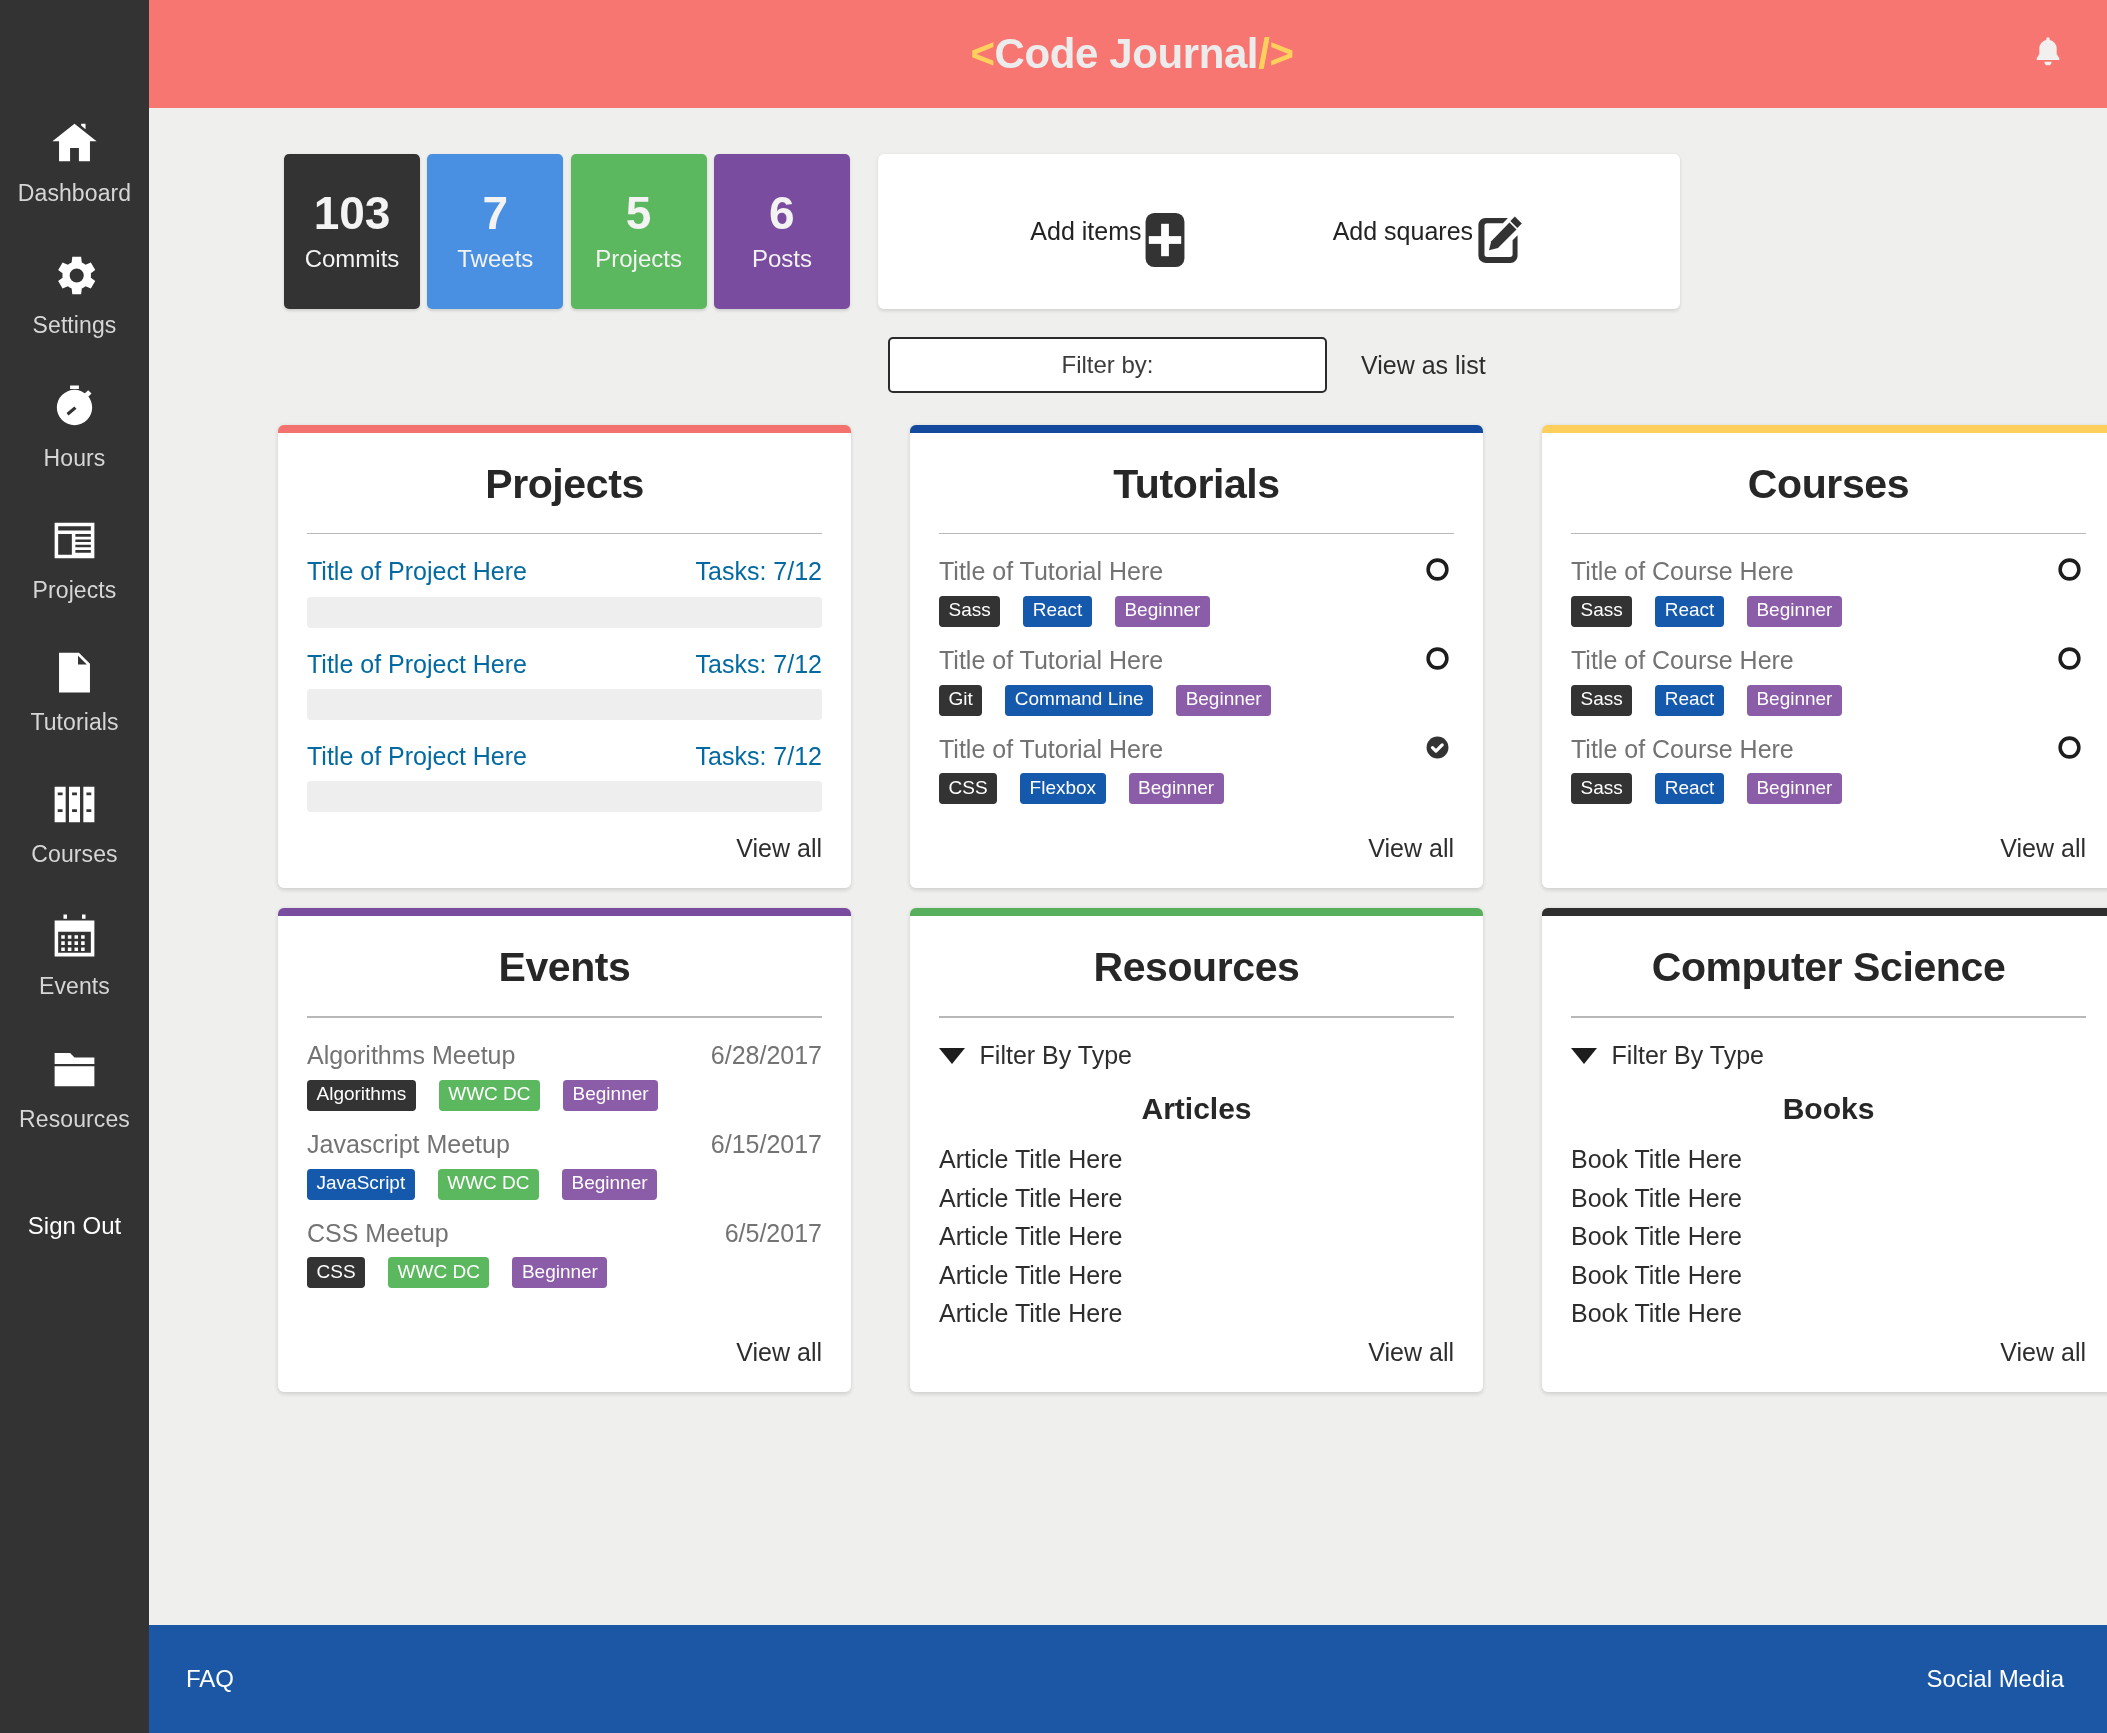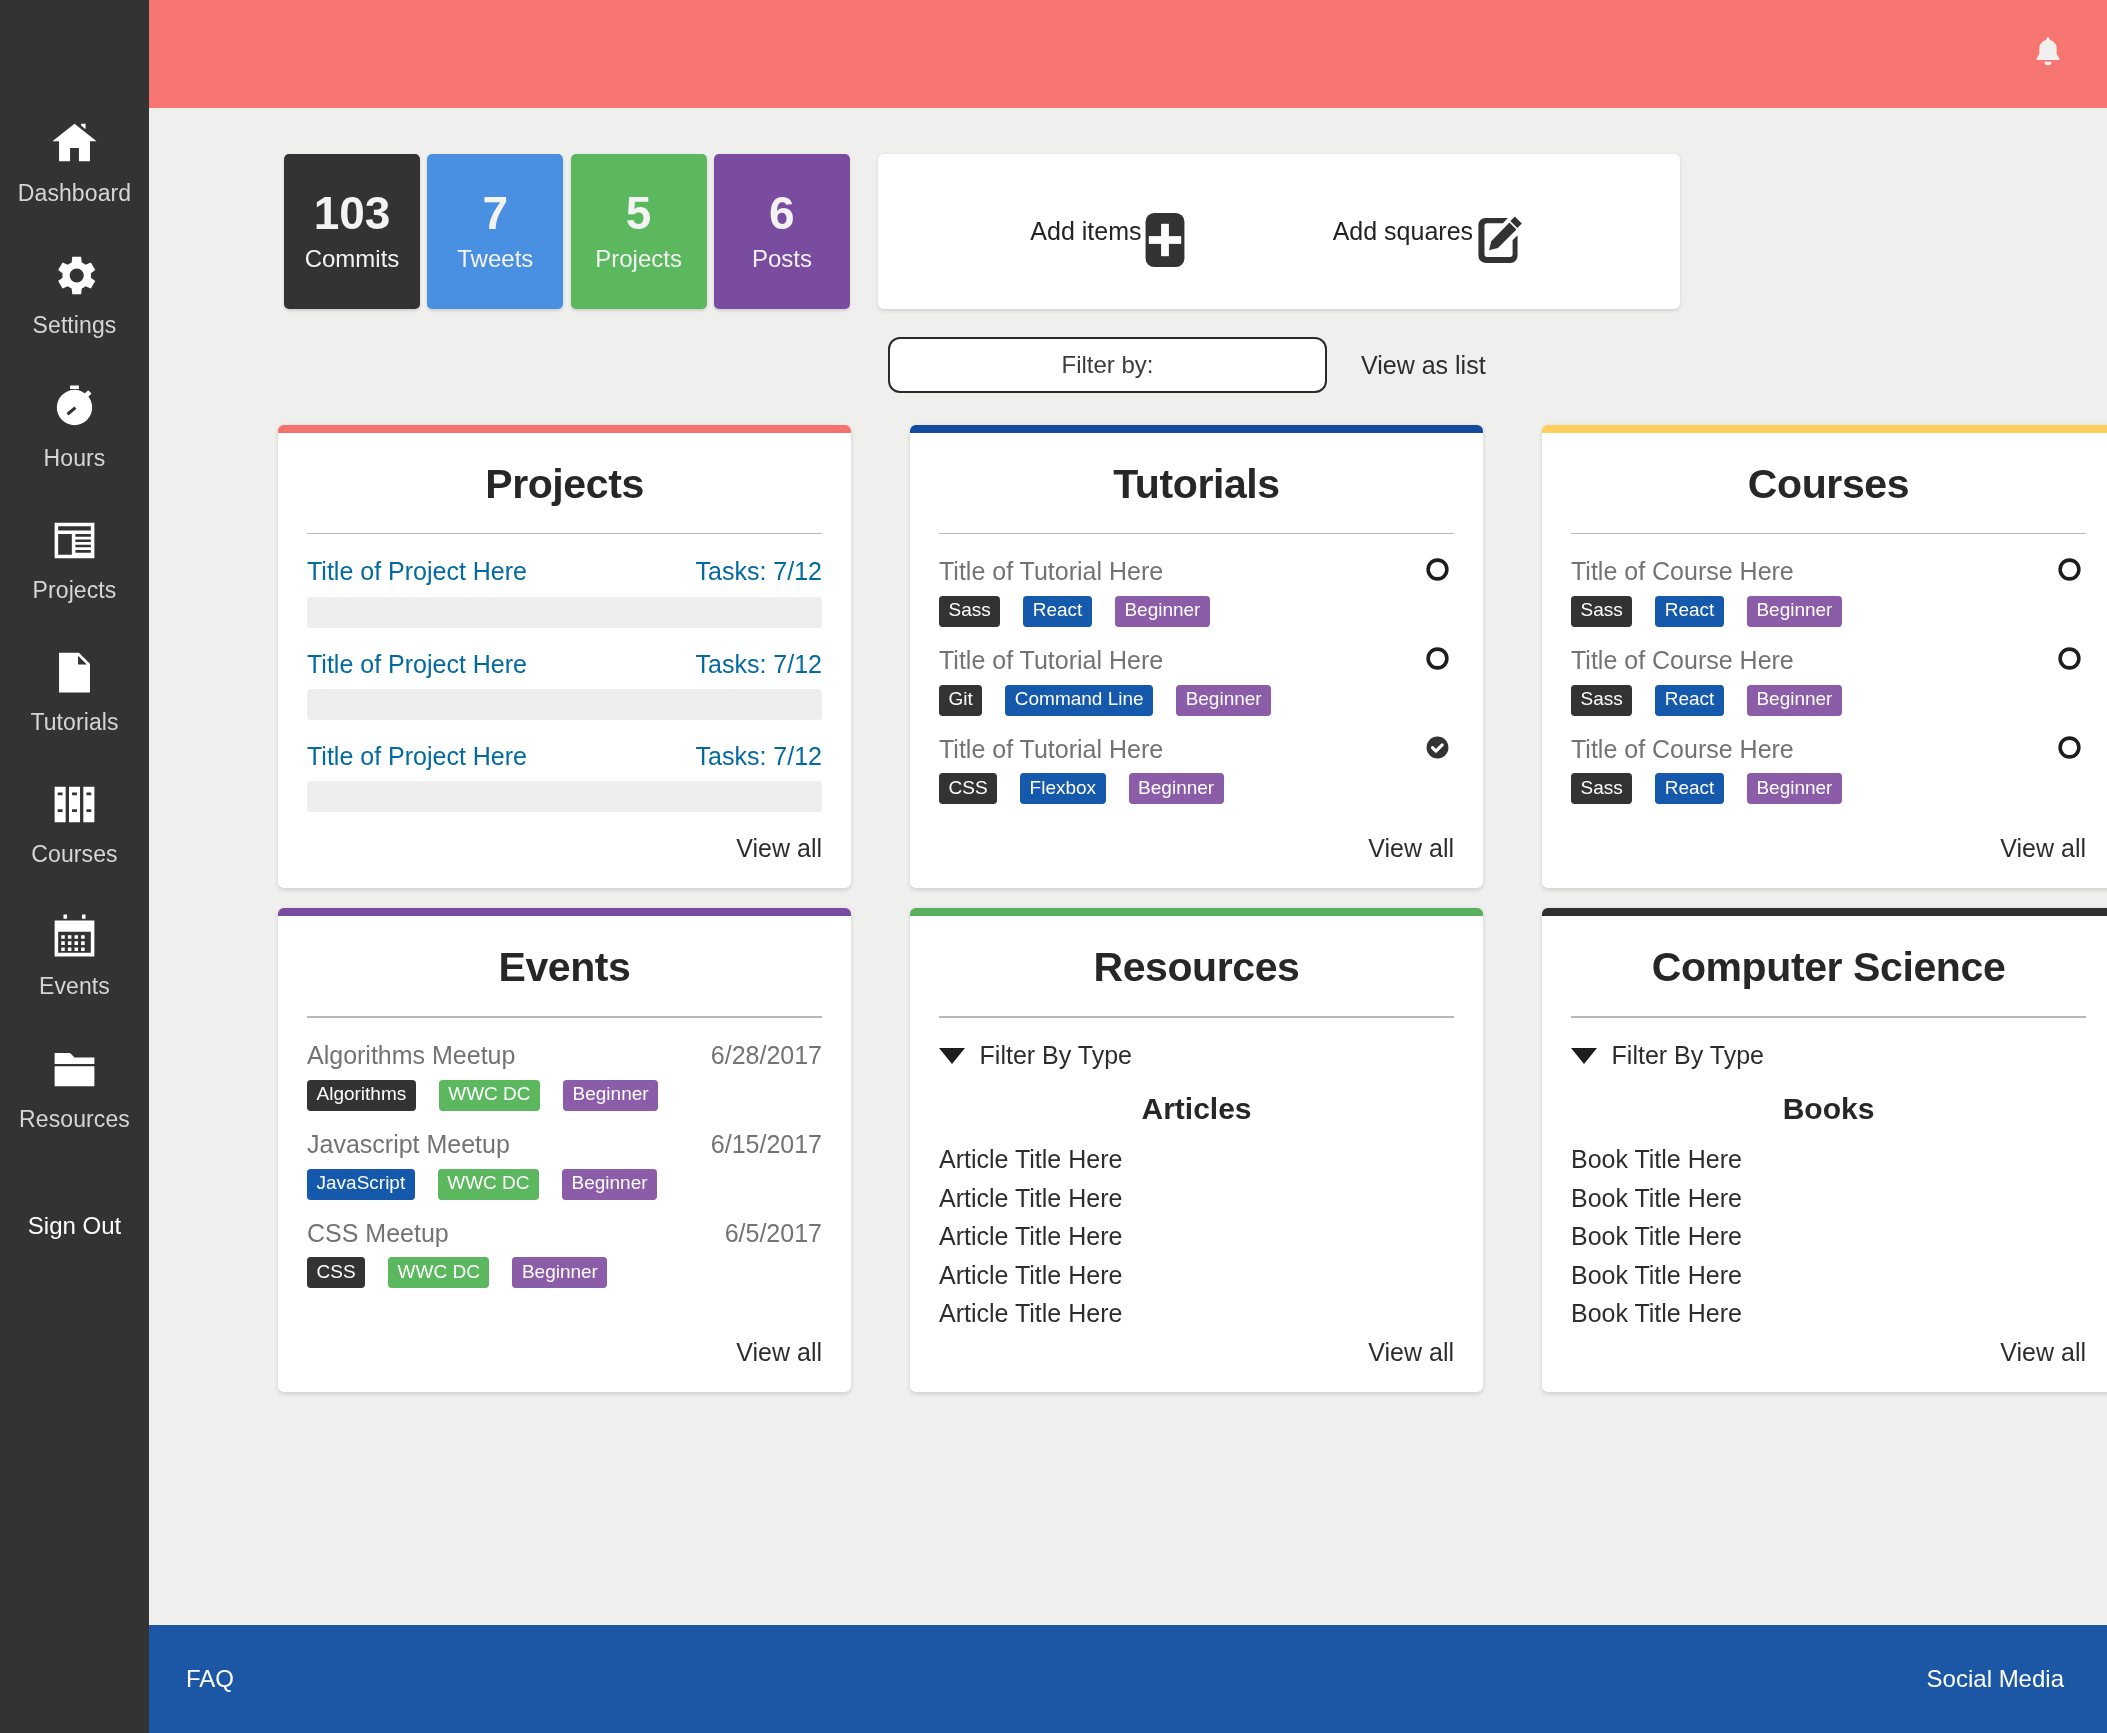--- a/index.html
+++ b/index.html
@@ -74,21 +74,21 @@
   .add-cell-icon { margin-top: 16px; height: 54px; display: flex; align-items: center; }
   .add-cell-icon svg { fill: #333333; }
 
   
   .filter-row {
     display: flex; align-items: center;
     margin-top: 28px; padding-left: 739px;
   }
   .filter-input {
     width: 439px; height: 56px;
-    border: 2.9px solid #2b2b2b; border-radius: 12px; background: #ffffff;
+    border: 2.9px solid #2b2b2b; border-radius: 5px; background: #ffffff;
     font-family: "Liberation Sans", sans-serif; font-size: 24px; color: #3c3c3c;
     text-align: center; outline: none;
   }
   .filter-input::placeholder { color: #3c3c3c; opacity: 1; }
   .view-as-list {
     margin-left: 34px; font-size: 25px; color: #2d2d2d; cursor: pointer;
   }
 
   
   .grid {
@@ -240,20 +240,21 @@
       </span>
       <span class="nav-label">Resources</span>
     </div>
 
     <div class="signout">Sign Out</div>
   </nav>
 
   <div class="main">
 
     <header class="topbar">
+      <div class="logo"><span class="br">&lt;</span><span>Code Journal</span><span class="br">/&gt;</span></div>
       <span class="bell">
         <svg viewBox="0 0 24 26">
             <path d="M12 1.2a1.3 1.3 0 0 1 1.3 1.3v.7a6.5 6.5 0 0 1 5.2 6.4v4.2l2 3.1v1.3H3.5v-1.3l2-3.1V9.6a6.5 6.5 0 0 1 5.2-6.4v-.7A1.3 1.3 0 0 1 12 1.2zM9.3 19.5h5.4a2.7 2.7 0 0 1-5.4 0z"></path>
           </svg>
       </span>
     </header>
 
     <main class="content">
 
       <section class="stats-row">

